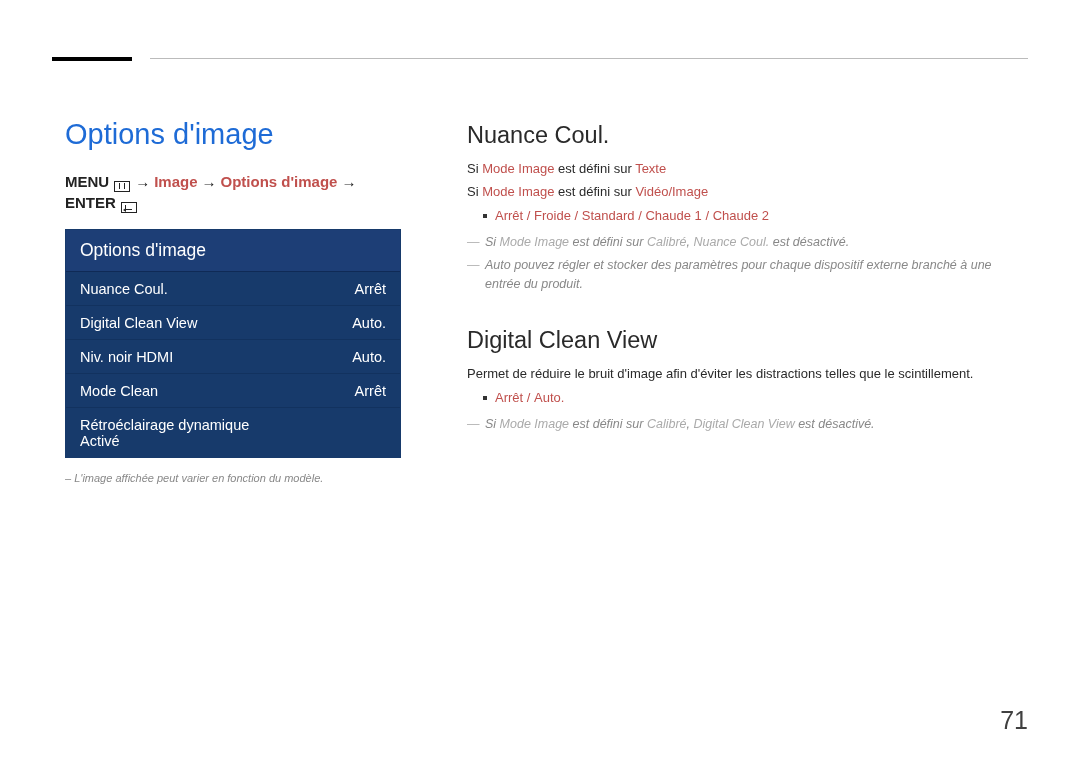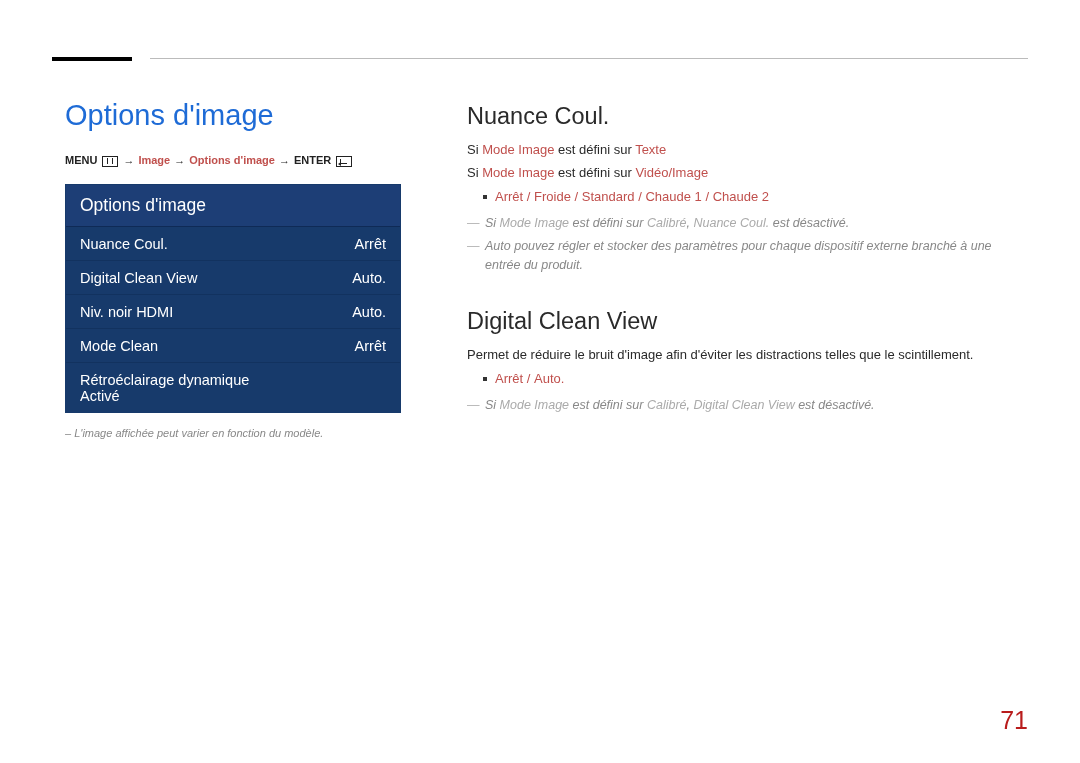--- a/index.html
+++ b/index.html
@@ -16,30 +16,30 @@
     height: 100%;
   }
   .thick-bar {
     width: 80px; height: 3.5px; background: #000;
     position: absolute; top: 57px; left: 52px;
   }
   .top-line {
     position: absolute; top: 58px; left: 150px; right: 52px;
     height: 1px; background: #bbb;
   }
-  .cols { display: flex; gap: 66px; margin-top: 43px; padding-left: 13px; }
+  .cols { display: flex; gap: 66px; margin-top: 62px; padding-left: 13px; }
   .left { width: 336px; flex: 0 0 336px; }
   .right { flex: 1; padding-top: 4px; }
   h1.title {
     font-size: 29px; font-weight: 400; color: #1e6bd6; letter-spacing: 0;
     margin-bottom: 22px;
   }
   .path {
-    font-size: 11px; font-weight: 700; color: #222;
-    margin-bottom: 18px; display: flex; align-items: flex-start; flex-wrap: wrap; gap: 4px;
+    font-size: 15px; font-weight: 700; color: #222;
+    margin-bottom: 18px; display: flex; align-items: flex-end; flex-wrap: wrap; gap: 4px;
   }
   .path .kw { color: #c0504d; font-weight: 600; }
   .path .arr { font-weight: 400; }
   .icon-box {
     display: inline-block; width: 16px; height: 11px;
     border: 1px solid #222; margin: 0 1px; position: relative; top: 1.5px;
     font-size: 0;
   }
   .icon-box.enter-i::after {
     content: ""; position: absolute; left: 3px; top: 2px;
@@ -105,21 +105,21 @@
     margin-top: 3px;
     font-style: italic;
   }
   .note::before {
     content: "―"; position: absolute; left: 0; top: 0;
     color: #bbb;
   }
   .note .kb { color: #aaa; } 
   .page-number {
     position: absolute; bottom: 28px; right: 52px;
-    font-size: 25px; color: #b91c1c; font-weight: 300;
+    font-size: 25px; color: #404040; font-weight: 300;
   }
 </style>
 </head>
 <body>
 
 <div class="page">
   <div class="thick-bar"></div>
   <div class="top-line"></div>
 
   <div class="cols">

